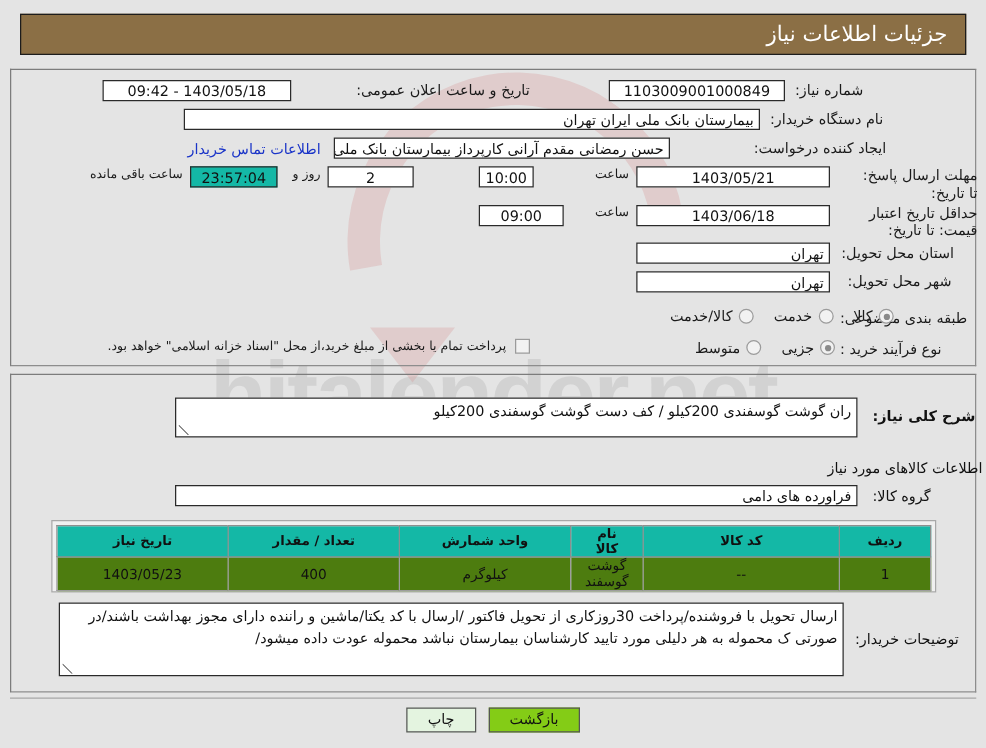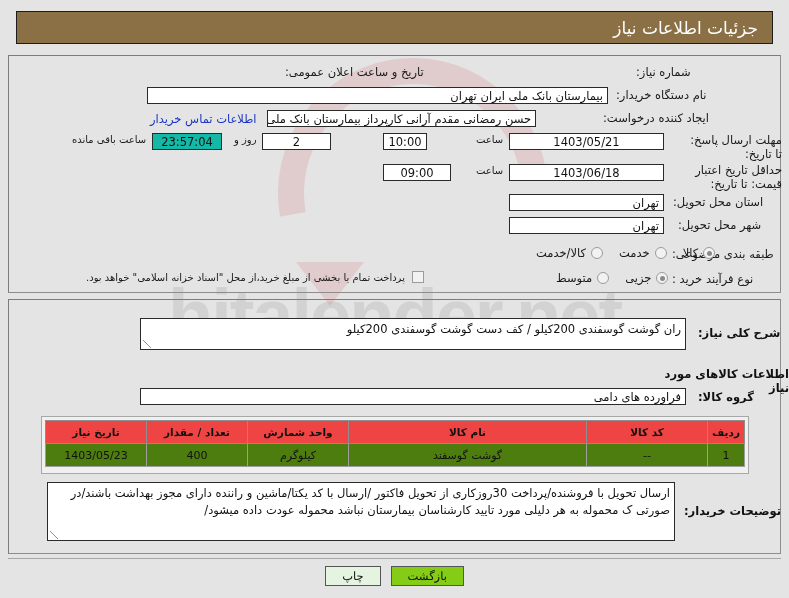--- a/index.html
+++ b/index.html
@@ -187,43 +187,43 @@
     left: 2px; bottom: 1px;
     width: 8px; height: 8px;
     background:
       linear-gradient(45deg, transparent 45%, #8f8f8f 45%, #8f8f8f 56%, transparent 56%);
   }
 
   
   .sect {
     position: absolute;
     font-size: 11.5px;
-    font-weight: bold;
+    font-weight: normal;
     color: #111;
     z-index: 4;
   }
 
   
   #grid {
     position: absolute;
     left: 45px; top: 420px;
     width: 700px;
     z-index: 4;
     border-collapse: collapse;
     font-size: 11px;
     background: #fff;
   }
   #grid th {
-    background: #ef4444;
+    background: #14b8a6;
     border: 1px solid #8e8e8e;
     color: #111;
     font-weight: bold;
     font-size: 10.5px;
     height: 22px;
-    padding: 0 1px;
+    padding: 0 19px;
     text-align: center;
   }
   #grid td {
     background: #4d7c0f;
     border: 1px solid #9d9d9d;
     color: #111;
     font-size: 11px;
     height: 22px;
     padding: 0 4px;
     text-align: center;
@@ -281,24 +281,26 @@
   <div class="titlebar">
     <span class="t">جزئیات اطلاعات نیاز</span>
   </div>
 
   <div class="panel" id="panel-top"></div>
   <div class="panel" id="panel-body"></div>
 
   <div class="row" style="left:636px; top:65px;">
     <span class="lbl">شماره نیاز:</span>
   </div>
+  <div class="fld center" style="position:absolute; left:487px; top:64px; width:141px; z-index:4;">1103009001000849</div>
 
   <div class="row" style="left:285px; top:65px;">
     <span class="lbl">تاریخ و ساعت اعلان عمومی:</span>
   </div>
+  <div class="fld center" style="position:absolute; left:82px; top:64px; width:151px; z-index:4;">1403/05/18 - 09:42</div>
 
   <div class="row" style="left:616px; top:88px;">
     <span class="lbl">نام دستگاه خریدار:</span>
   </div>
   <div class="fld right" style="position:absolute; left:147px; top:87px; width:461px; z-index:4;">بیمارستان بانک ملی ایران تهران</div>
 
   <div class="row" style="left:603px; top:111px;">
     <span class="lbl">ایجاد کننده درخواست:</span>
   </div>
   <div class="fld right" style="position:absolute; left:267px; top:110px; width:269px; z-index:4;">حسن رمضانی مقدم آرانی کارپرداز بیمارستان بانک ملی ایران تهران</div>

